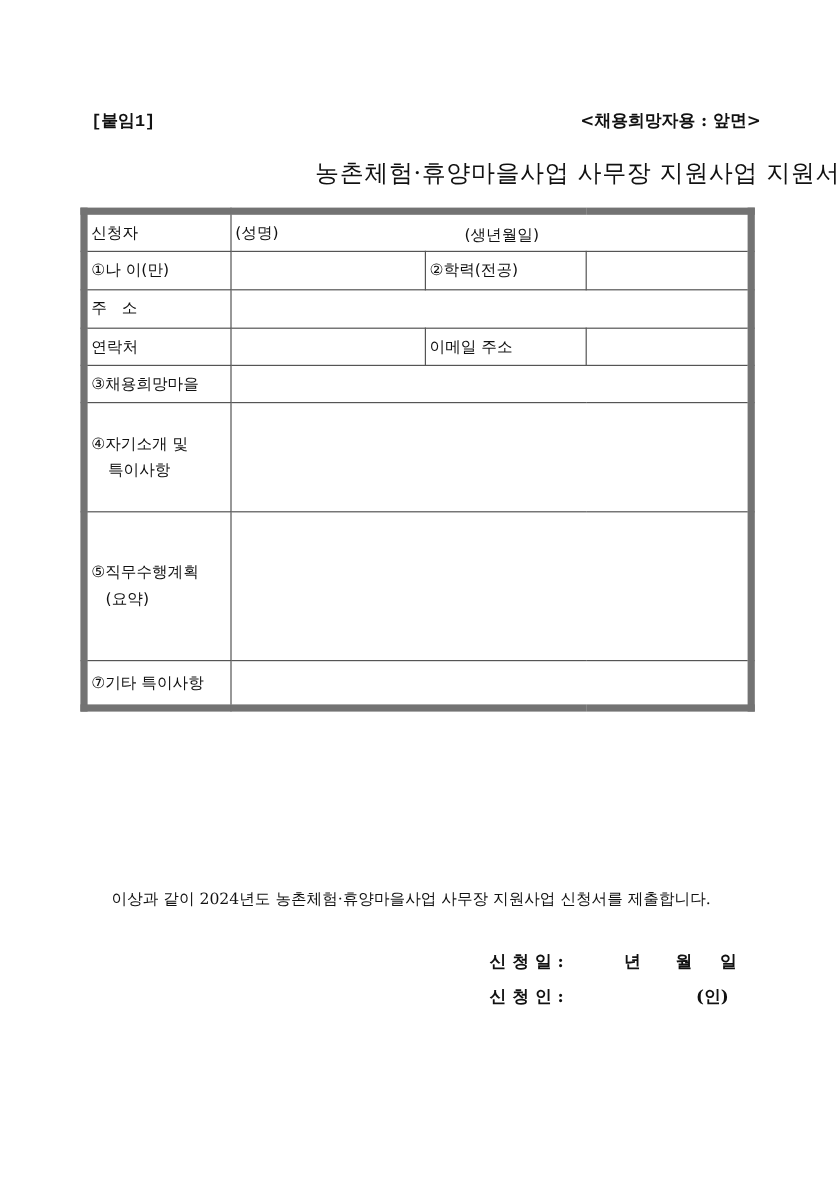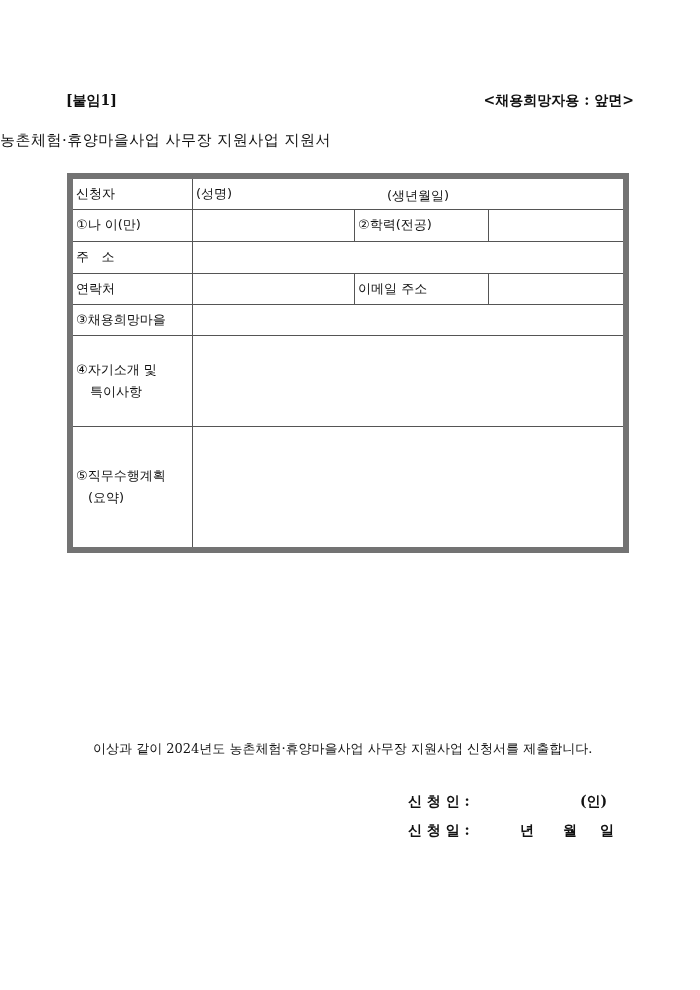--- a/index.html
+++ b/index.html
@@ -1,19 +1,19 @@
 <!DOCTYPE html>
 <html><head>
 <meta charset="utf-8">
 <style>
   html, body { margin:0; padding:0; background:#fff; }
   body { width:700px; height:990px; position:relative; font-family:"DejaVu Serif","Liberation Serif",serif; color:#111; overflow:hidden; }
-  .attach { position:absolute; left:66px; top:92px; font-size:14px; font-weight:bold; }
+  .attach { position:absolute; left:76px; top:92px; font-size:14px; font-weight:bold;font-family:Liberation Mono, monospace; }
   .usage { position:absolute; right:66px; top:92px; font-size:14px; font-weight:bold;text-align:center; }
-  .title { position:absolute; left:0; width:700px; top:131px; text-align:left; font-size:15px; letter-spacing:0.5px; }
+  .title { position:absolute; left:0; width:700px; top:131px; text-align:right; font-size:20px; letter-spacing:0.5px; }
   table.form { position:absolute; left:67px; top:173px; width:562px; border-collapse:collapse; border:6px solid #737373; font-family:"DejaVu Sans","Liberation Sans",sans-serif; font-size:13px; }
   table.form td { border:1px solid #555; padding:0 3px; vertical-align:middle; }
   td.lbl { width:113px; border-right:1px solid #222; }
   .c2 { position:relative; }
   .birth { position:absolute; left:194px; top:8px; }
   .signs { position:absolute; left:408px; top:793px; font-size:14px; font-weight:bold; font-family:"DejaVu Serif","Liberation Serif",serif; }
   .sline { height:29px; position:relative; width:220px; }
   .sline span { position:absolute; top:0; }
   .stmt { position:absolute; left:93px; top:740px; font-size:13px; }
 </style>
@@ -60,29 +60,33 @@
     </td>
     <td colspan="3"></td>
   </tr>
   <tr style="height:124px">
     <td class="lbl">
       <div>⑤직무수행계획</div>
       <div style="padding-left:12px;margin-top:4px">(요약)</div>
     </td>
     <td colspan="3"></td>
   </tr>
+  <tr style="height:40px">
+    <td class="lbl">⑦기타 특이사항</td>
+    <td colspan="3"></td>
+  </tr>
 </tbody>
   </table>
 
 <div class="stmt">이상과 같이 2024년도 농촌체험·휴양마을사업 사무장 지원사업 신청서를 제출합니다.</div>
 
 <div class="signs">
   <div class="sline">
-    <span style="left:0">신 청 인 :</span>
-    <span style="left:172px">(인)</span>
-  </div>
-  <div class="sline">
     <span style="left:0">신 청 일 :</span>
     <span style="left:112px">년</span>
     <span style="left:155px">월</span>
     <span style="left:192px">일</span>
   </div>
+  <div class="sline">
+    <span style="left:0">신 청 인 :</span>
+    <span style="left:172px">(인)</span>
+  </div>
 </div>
 
 </body></html>

